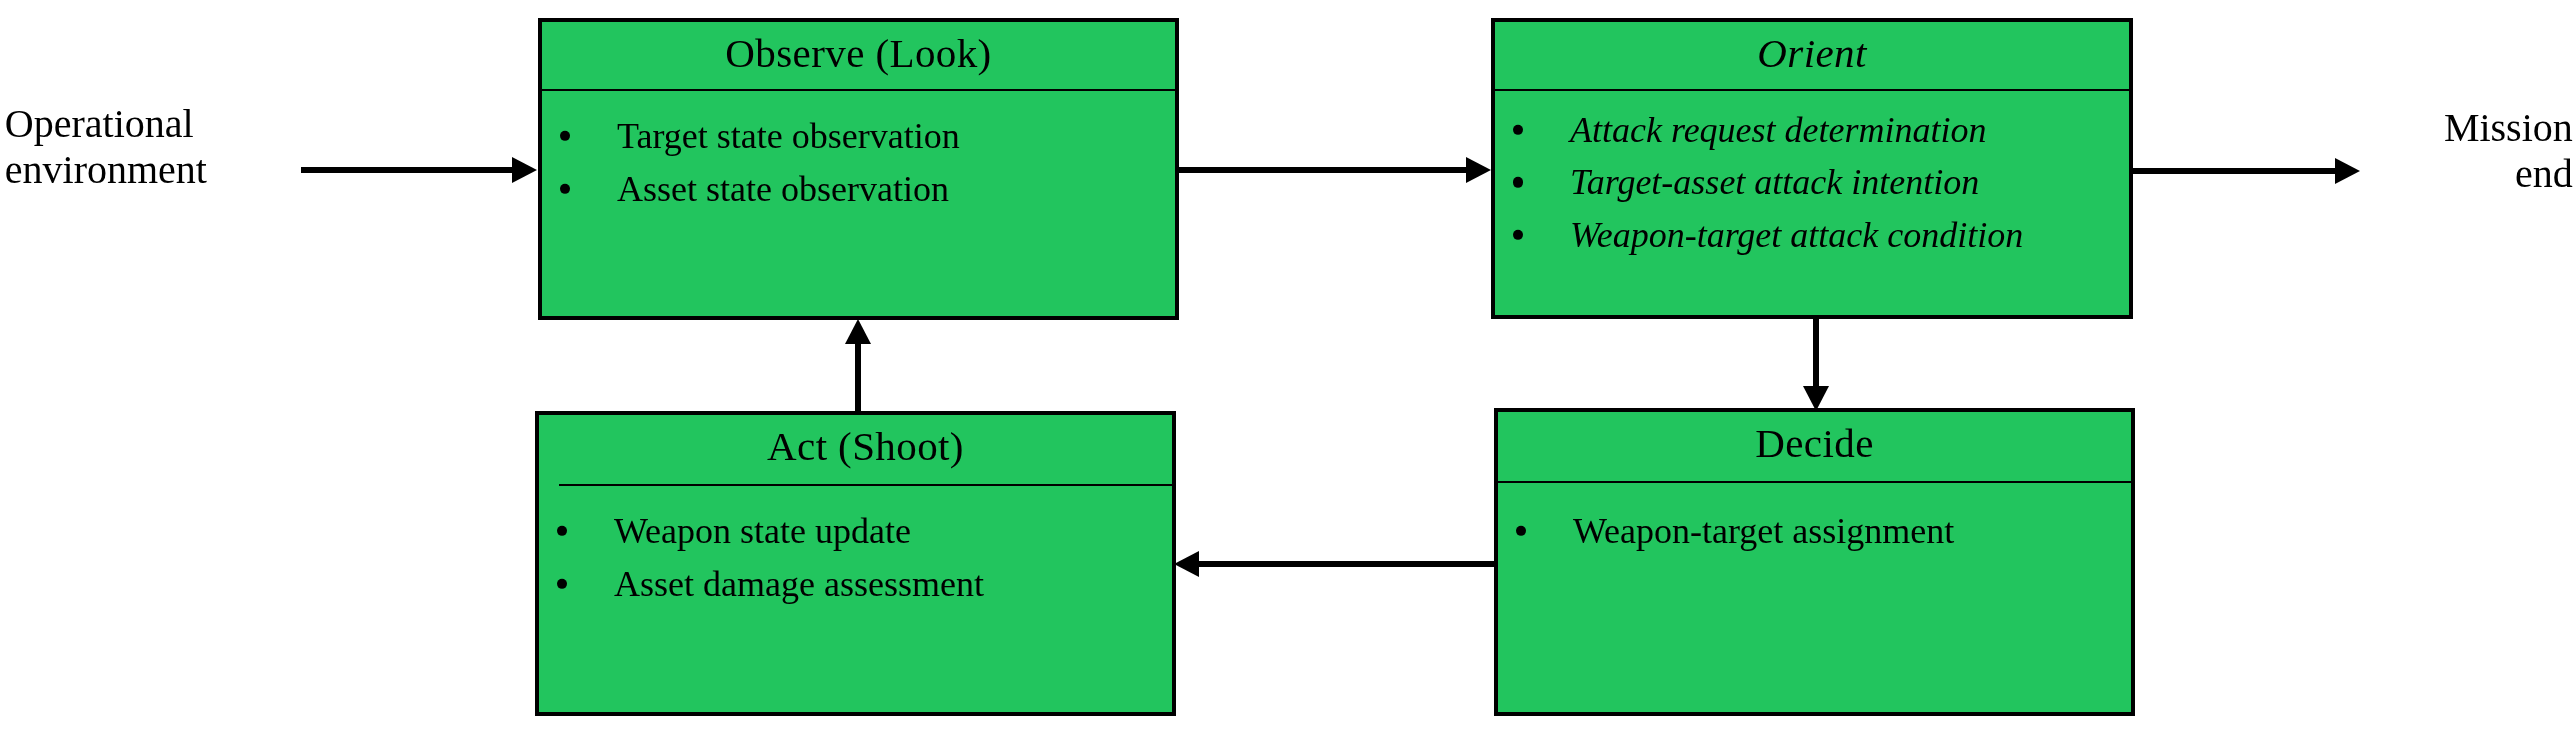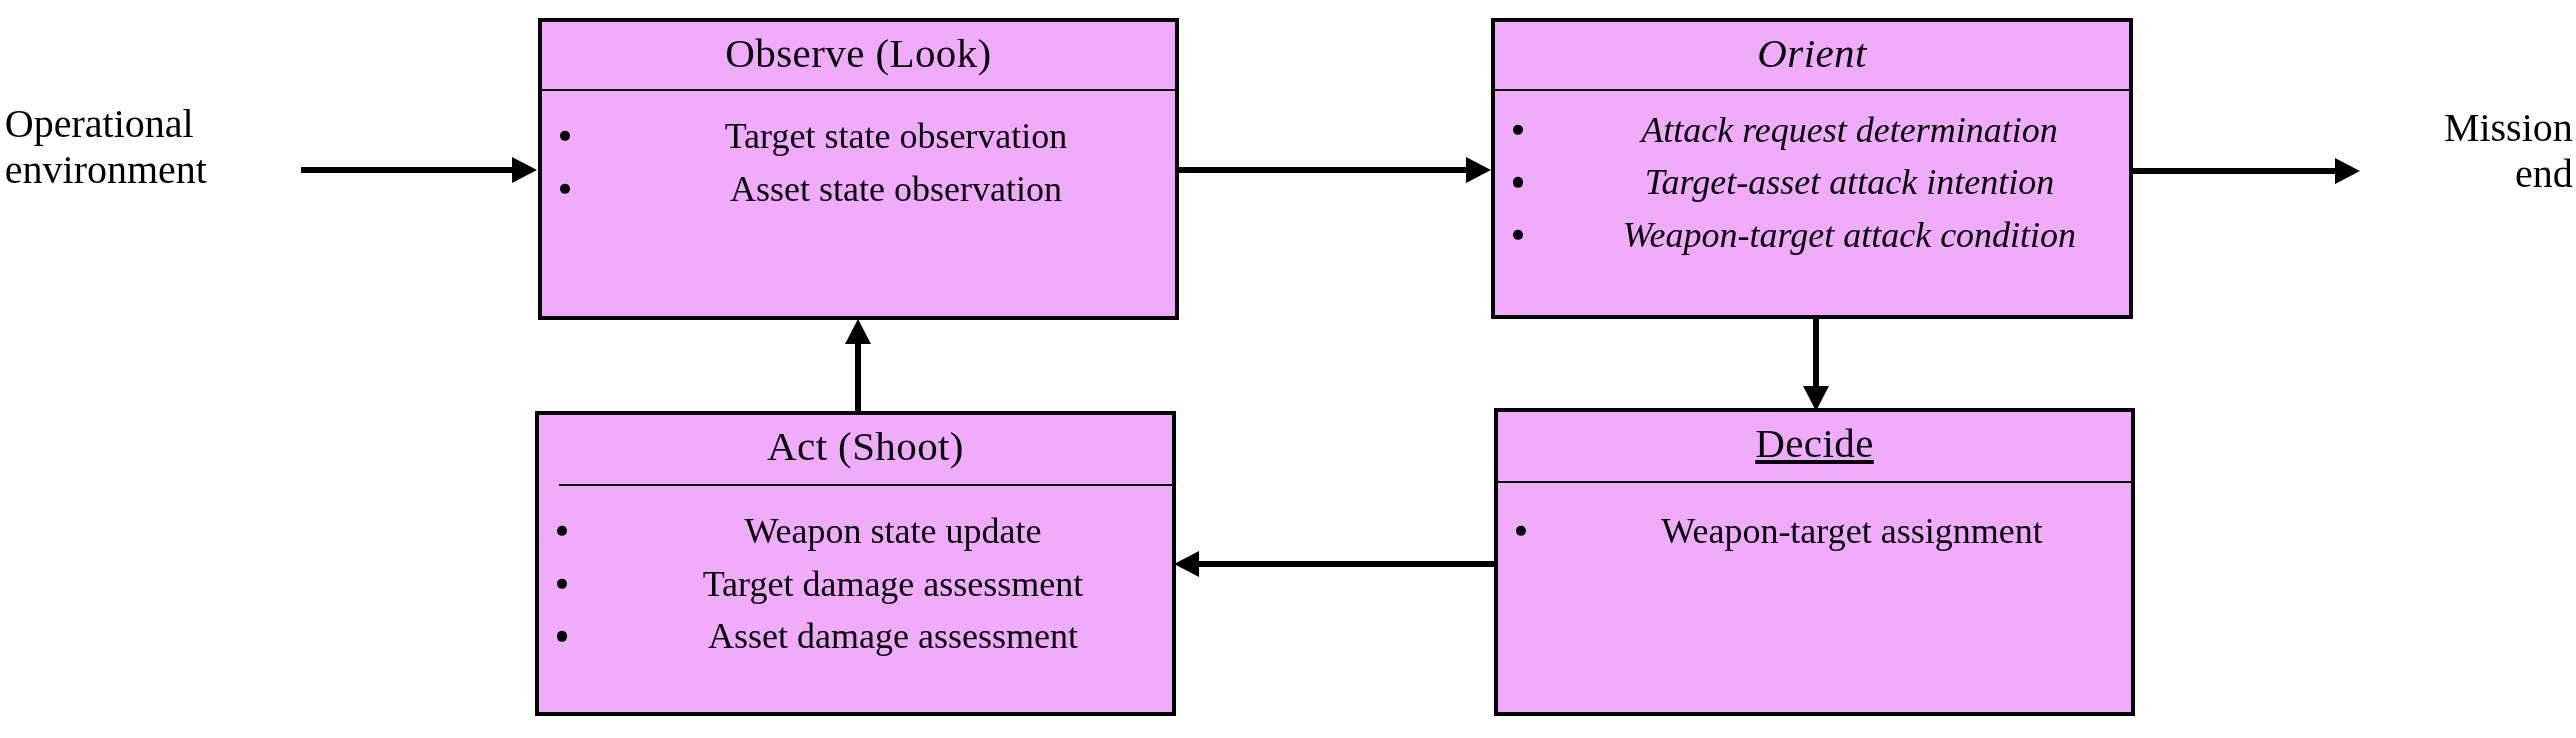--- a/index.html
+++ b/index.html
@@ -9,41 +9,40 @@
     color:#000000;
     overflow:hidden;
   }
   #canvas{position:relative;width:2576px;height:738px;background:#fff;}
 
   
   .node{
     position:absolute;
     box-sizing:border-box;
     border:4px solid #000;
-    background:#f0abfc;
+    background:#22c55e;
     display:flex;
     flex-direction:column;
   }
   .node-header{
     box-sizing:border-box;
     border-bottom:2.4px solid #000;
     text-align:center;
     font-size:41px;
     line-height:1.0;
     padding-top:11px;
     padding-bottom:9.5px;
     white-space:nowrap;
     letter-spacing:0.4px;
   }
   .node-body{
     flex:1 1 auto;
     box-sizing:border-box;
     padding-top:27px;
     padding-left:8px;
-    text-align:center;
   }
   ul.bullets{
     list-style:none;
     margin:0;
     padding:0;
   }
   ul.bullets li{
     position:relative;
     font-size:36px;
     line-height:1.0;
@@ -62,21 +61,21 @@
   }
 
   
   #node-observe{left:538px;top:18px;width:641px;height:302px;}
   #node-observe .node-header{height:69px;}
   #node-orient {left:1491px;top:18px;width:642px;height:301px;font-style:italic;}
   #node-orient  .node-header{height:69px;}
   #node-act    {left:535px;top:411px;width:641px;height:305px;}
   #node-act     .node-header{height:71px;margin-left:20px;}
   #node-decide {left:1494px;top:408px;width:641px;height:308px;}
-  #node-decide  .node-header{height:71px;text-decoration:underline;}
+  #node-decide  .node-header{height:71px;}
 
   #node-orient .node-body{padding-top:20.6px;}
   #node-act    .node-body{padding-top:27px;border-radius:8px;}
   #node-decide .node-body{padding-top:30px;}
 
   
   .free-label{
     position:absolute;
     font-size:40px;
     line-height:1.14;
@@ -175,24 +174,20 @@
   <div class="node" id="node-act">
     <div class="node-header">Act (Shoot)</div>
     <div class="node-body">
       <ul class="bullets">
         <li>
           <span class="bullet-dot"></span>
           <span>Weapon state update</span>
         </li>
         <li>
           <span class="bullet-dot"></span>
-          <span>Target damage assessment</span>
-        </li>
-        <li>
-          <span class="bullet-dot"></span>
           <span>Asset damage assessment</span>
         </li>
       </ul>
     </div>
   </div>
 
   <div class="node" id="node-decide">
     <div class="node-header">Decide</div>
     <div class="node-body">
       <ul class="bullets">

